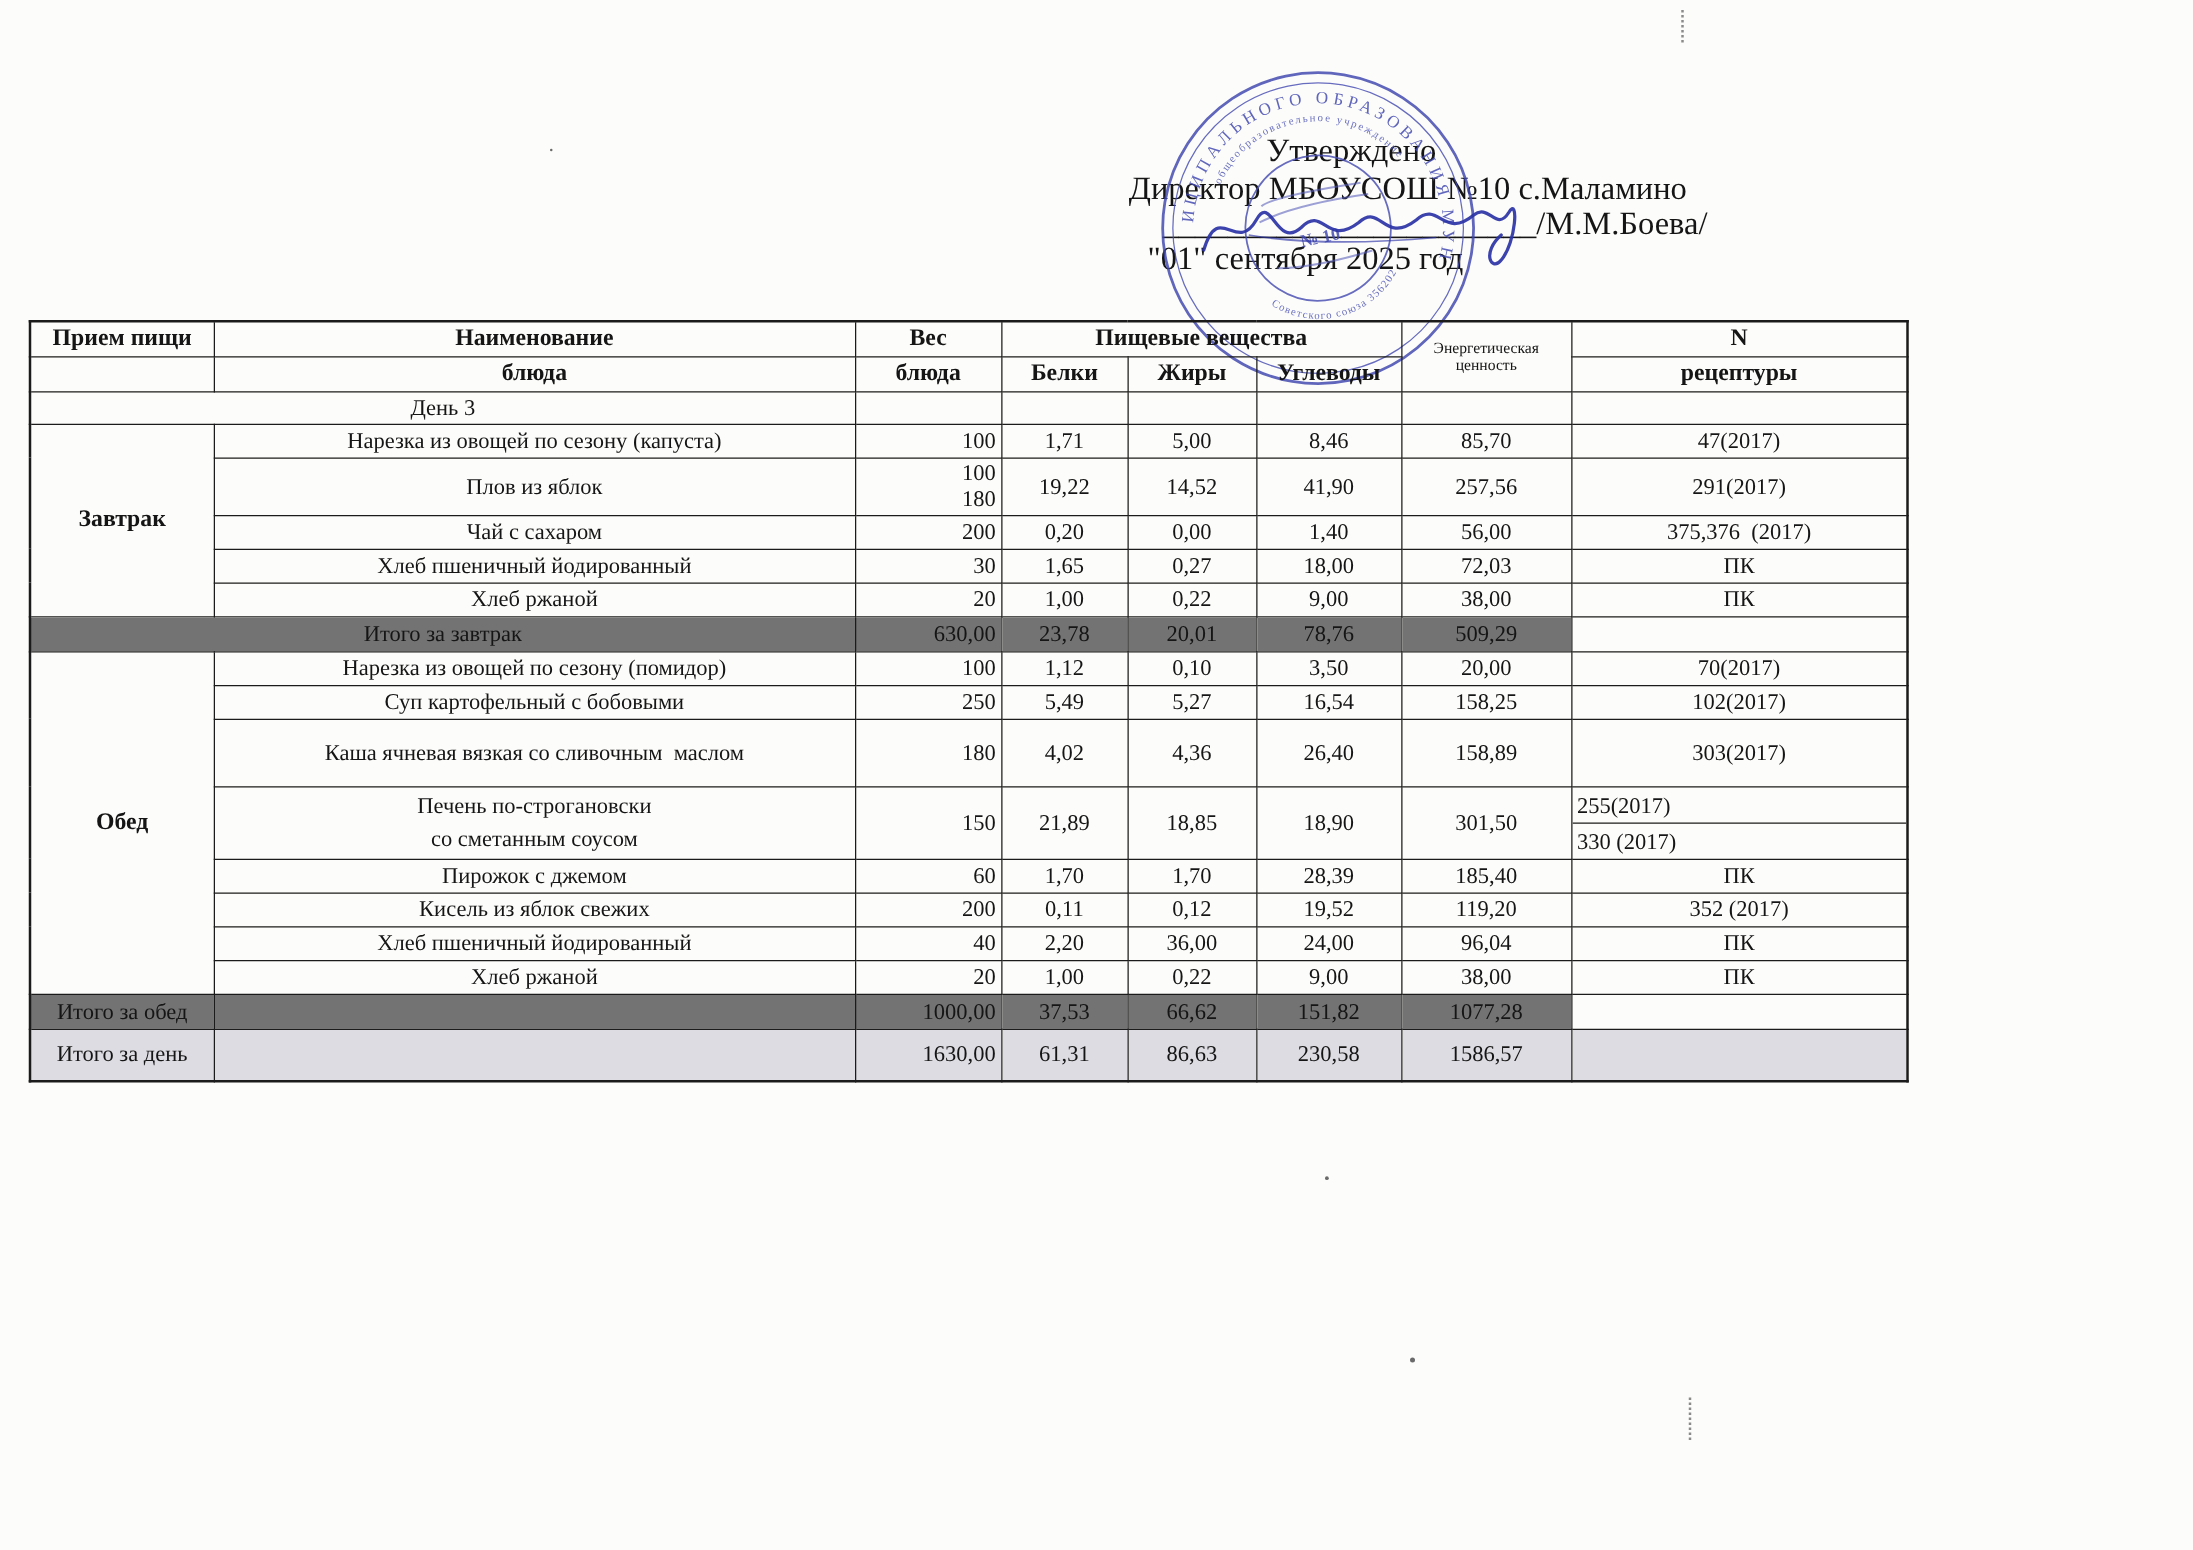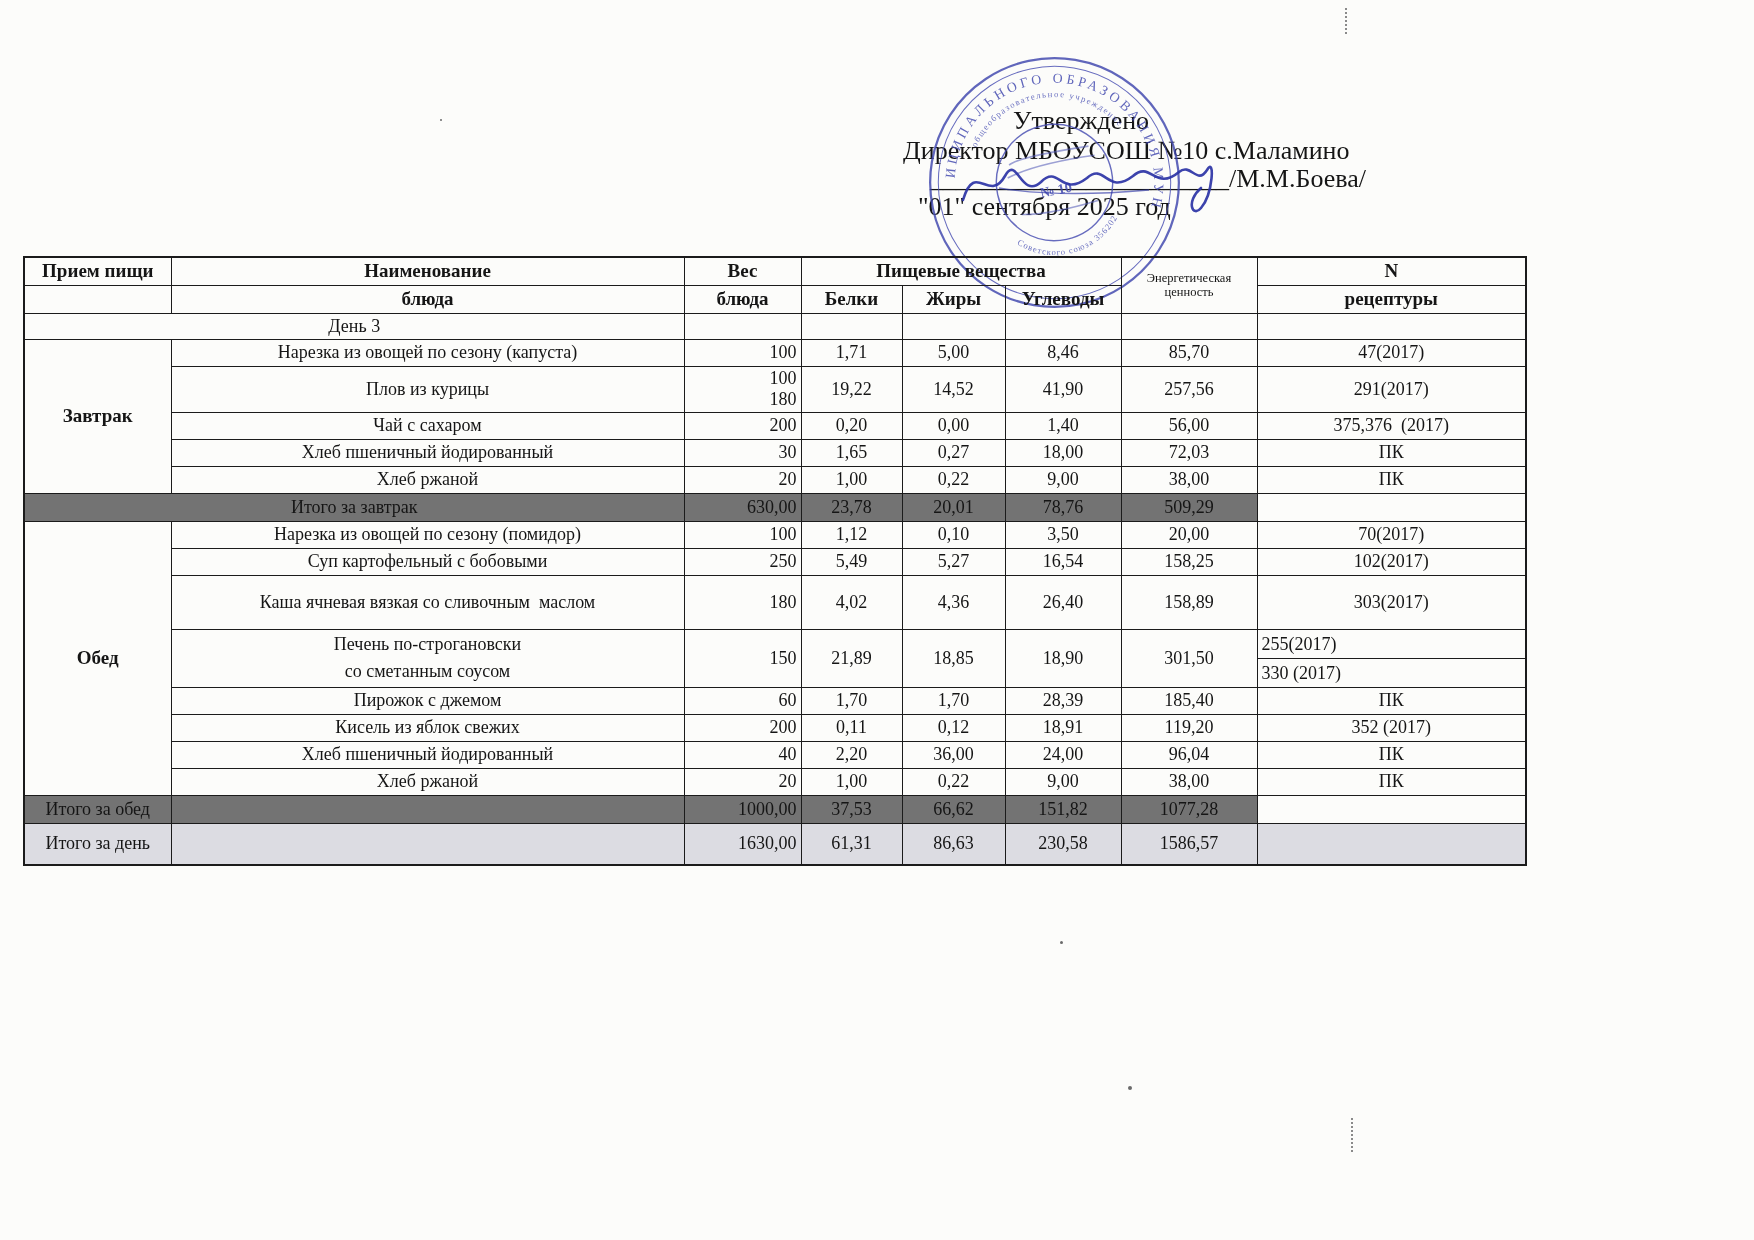--- a/index.html
+++ b/index.html
@@ -133,21 +133,21 @@
       <td class="meal" rowspan="5">Завтрак</td>
       <td class="l">Нарезка из овощей по сезону (капуста)</td>
       <td class="r">100</td>
       <td class="c">1,71</td>
       <td class="c">5,00</td>
       <td class="c">8,46</td>
       <td class="c">85,70</td>
       <td class="l">47(2017)</td>
     </tr>
     <tr style="height:46px">
-      <td class="l">Плов из курицы</td>
+      <td class="l">Плов из яблок</td>
       <td class="r twolines">
         <div>100</div>
         <div>180</div>
       </td>
       <td class="c">19,22</td>
       <td class="c">14,52</td>
       <td class="c">41,90</td>
       <td class="c">257,56</td>
       <td class="l">291(2017)</td>
     </tr>
@@ -239,21 +239,21 @@
       <td class="c">1,70</td>
       <td class="c">28,39</td>
       <td class="c">185,40</td>
       <td class="l">ПК</td>
     </tr>
     <tr style="height:27px">
       <td class="l">Кисель из яблок свежих</td>
       <td class="r">200</td>
       <td class="c">0,11</td>
       <td class="c">0,12</td>
-      <td class="c">18,91</td>
+      <td class="c">19,52</td>
       <td class="c">119,20</td>
       <td class="l">352 (2017)</td>
     </tr>
     <tr style="height:27px">
       <td class="l">Хлеб пшеничный йодированный</td>
       <td class="r">40</td>
       <td class="c">2,20</td>
       <td class="c">36,00</td>
       <td class="c">24,00</td>
       <td class="c">96,04</td>

